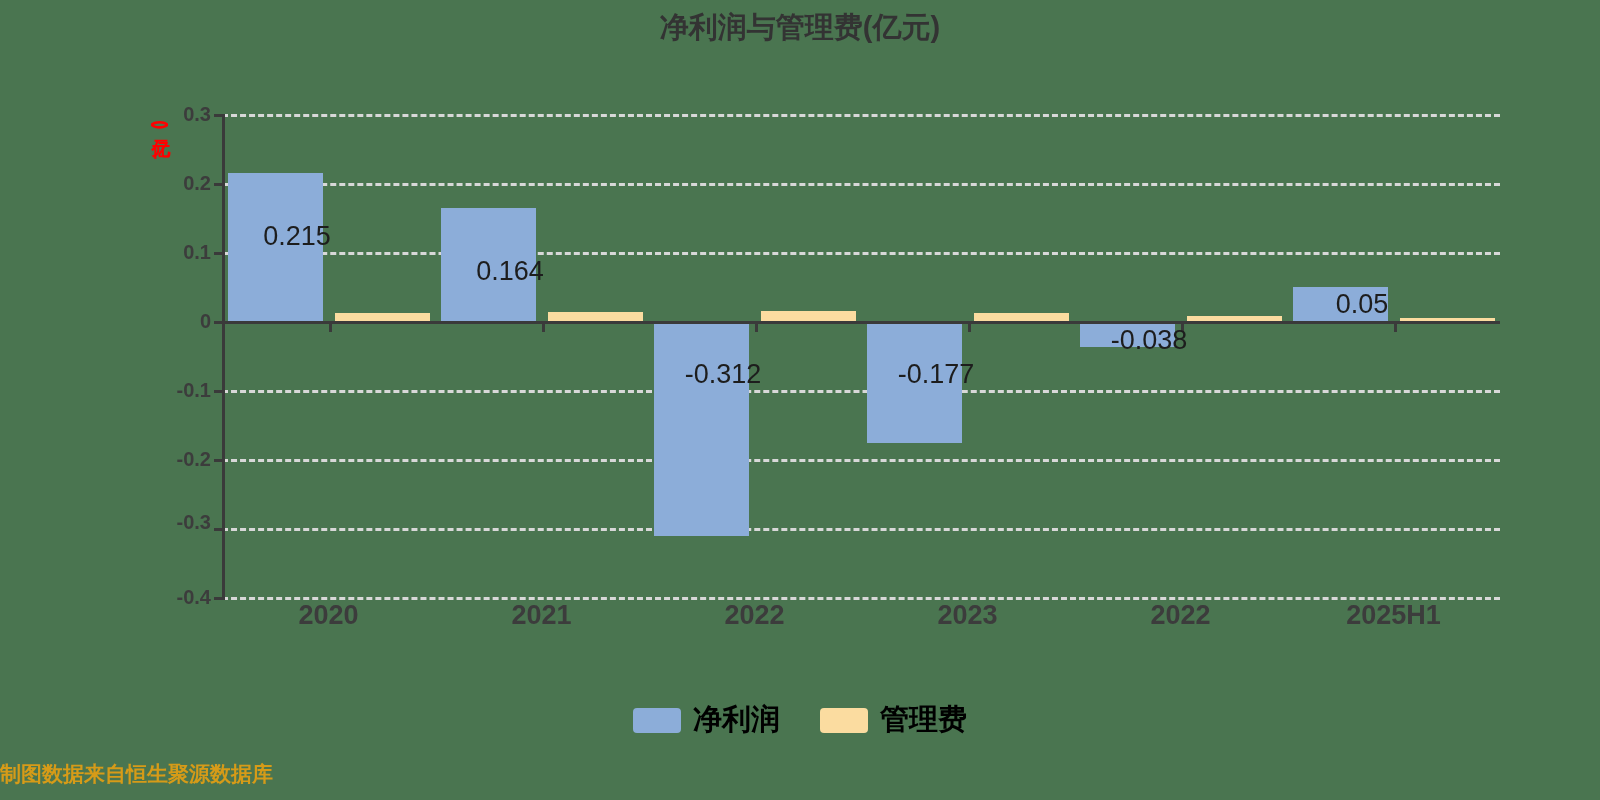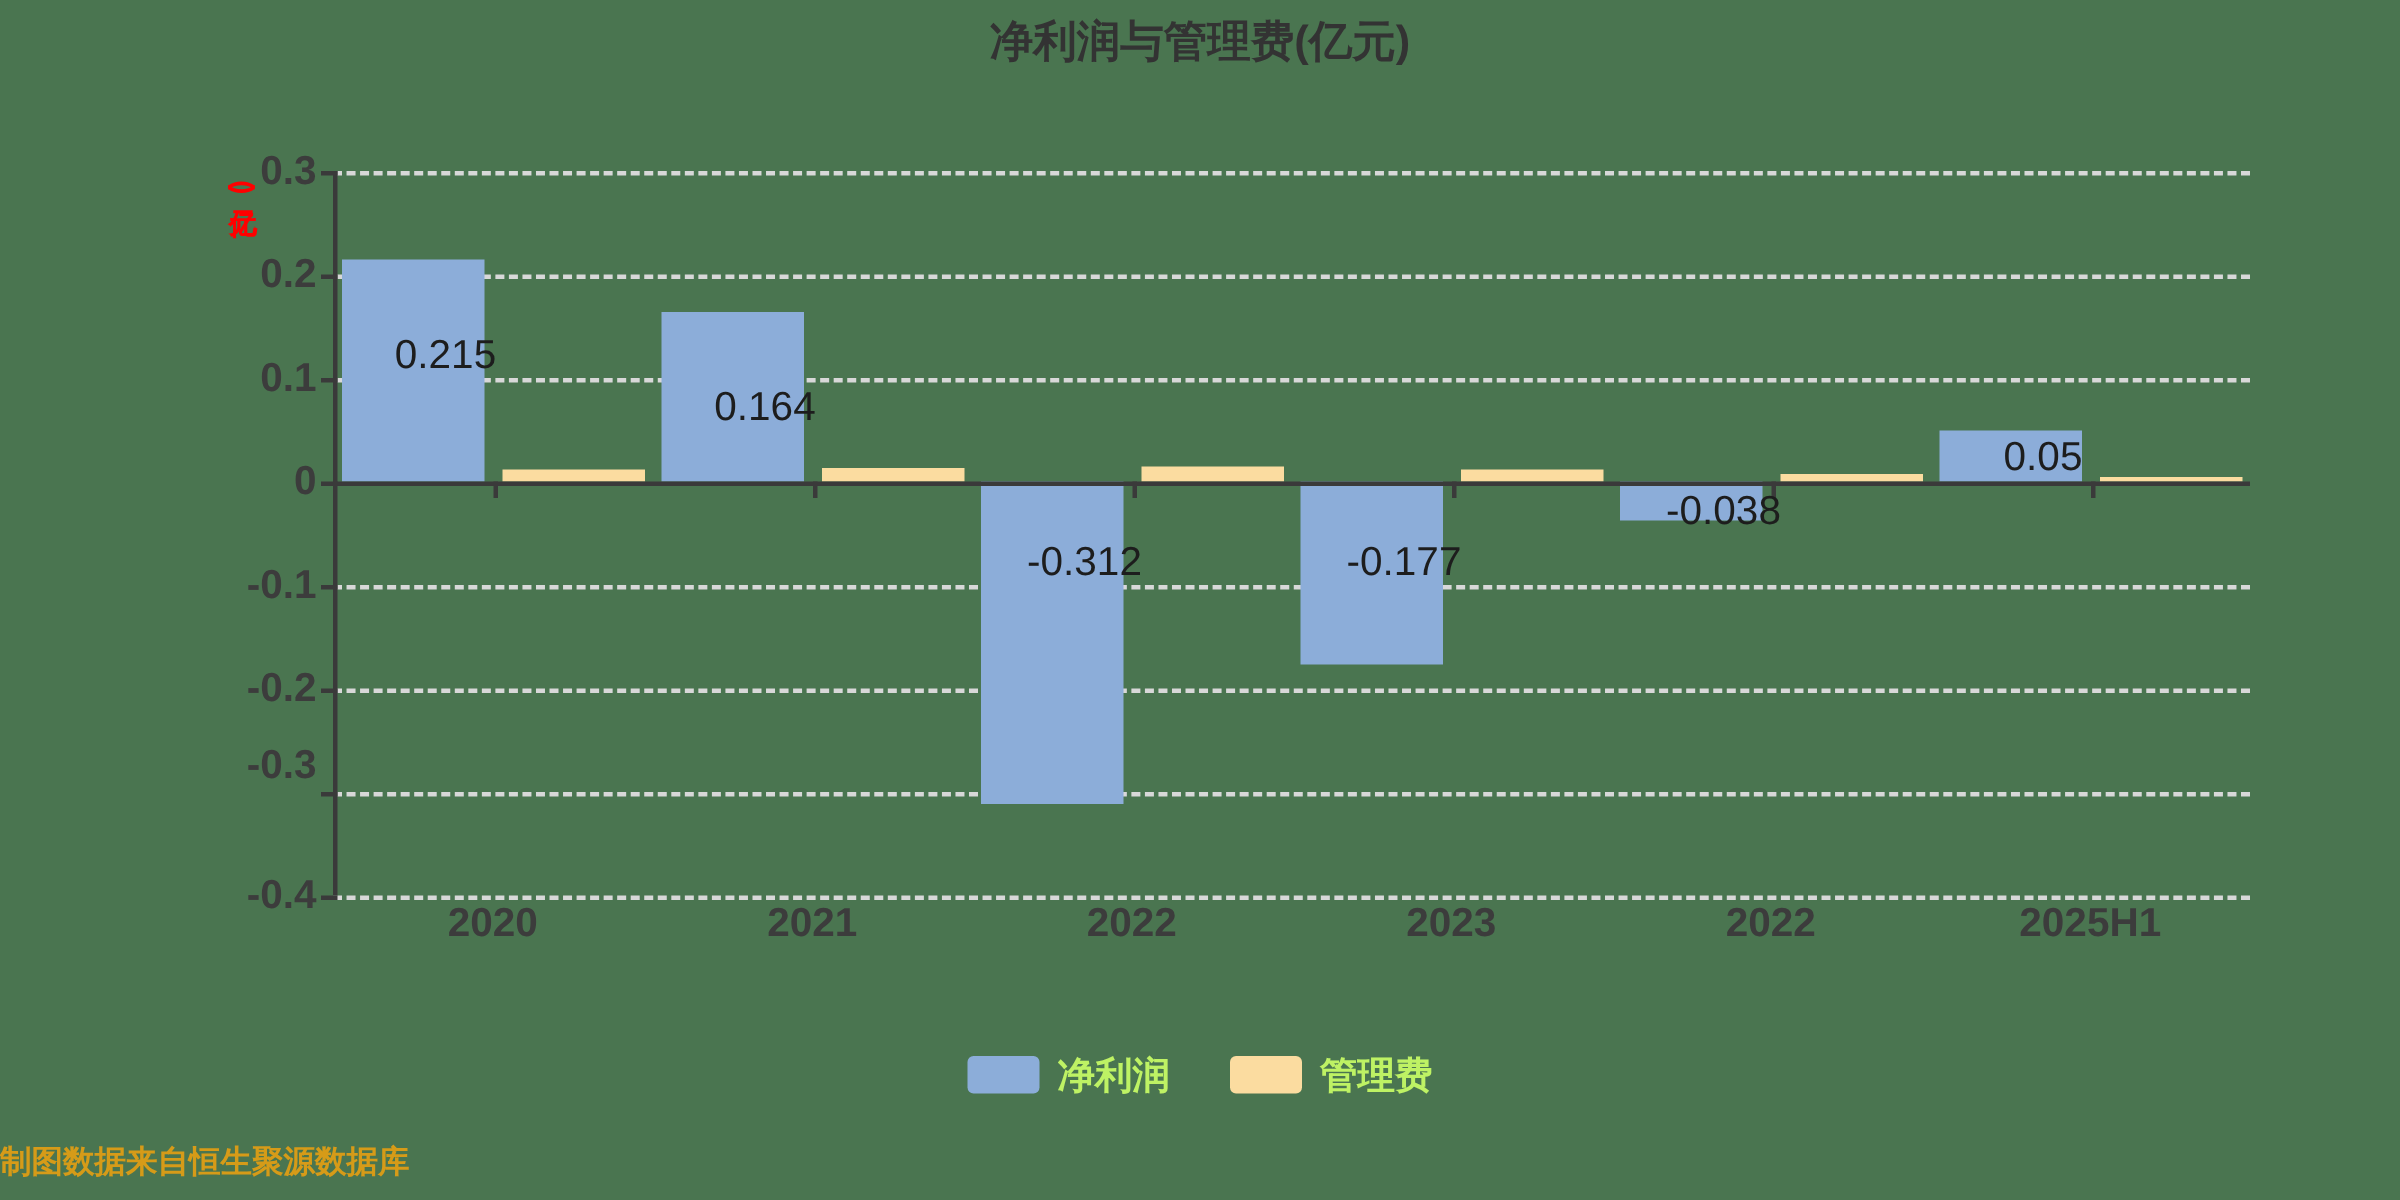--- a/index.html
+++ b/index.html
@@ -65,21 +65,21 @@
     left: -11px;
     width: 11px;
     height: 0;
     border-top: 3px solid #3a3a3a;
   }
   .y-label {
     position: absolute;
     right: 100%;
     margin-right: 14px;
     transform: translateY(-50%);
-    font-size: 27px;
+    font-size: 20px;
     font-weight: bold;
     color: #3c3c3c;
     white-space: nowrap;
   }
 
   .y-axis-title {
     position: absolute;
     left: 148px;
     top: 120px;
     font-size: 19px;
@@ -149,23 +149,23 @@
     display: flex;
     align-items: center;
     gap: 12px;
   }
   .legend-swatch {
     width: 48px;
     height: 25px;
     border-radius: 4px;
   }
   .legend-text {
-    font-size: 25px;
-    font-weight: bold;
-    color: #bef264;
+    font-size: 29px;
+    font-weight: bold;
+    color: #000000;
     white-space: nowrap;
   }
 
   
   .footer-note {
     position: absolute;
     left: 0;
     top: 760px;
     width: 1600px;
     text-align: left;
@@ -226,21 +226,21 @@
     <div class="y-label" style="top: 69px;">0.2</div>
     <div class="y-tick" style="top: 138px;"></div>
     <div class="y-label" style="top: 138px;">0.1</div>
     <div class="y-tick" style="top: 207px;"></div>
     <div class="y-label" style="top: 207px;">0</div>
     <div class="y-tick" style="top: 276px;"></div>
     <div class="y-label" style="top: 276px;">-0.1</div>
     <div class="y-tick" style="top: 345px;"></div>
     <div class="y-label" style="top: 345px; margin-left: 16px;">-0.2</div>
     <div class="y-tick" style="top: 414px;"></div>
-    <div class="y-label" style="top: 396px; text-align: right;">-0.3</div>
+    <div class="y-label" style="top: 408px; text-align: right;">-0.3</div>
     <div class="y-tick" style="top: 483px;"></div>
     <div class="y-label" style="top: 483px;">-0.4</div>
   </div>
 
 <div class="x-labels" id="x-labels">
 
 <div class="x-label" style="left: 106.5px;">2020</div>
     <div class="x-label" style="left: 319.5px;">2021</div>
     <div class="x-label" style="left: 532.5px;">2022</div>
     <div class="x-label" style="left: 745.5px;">2023</div>

